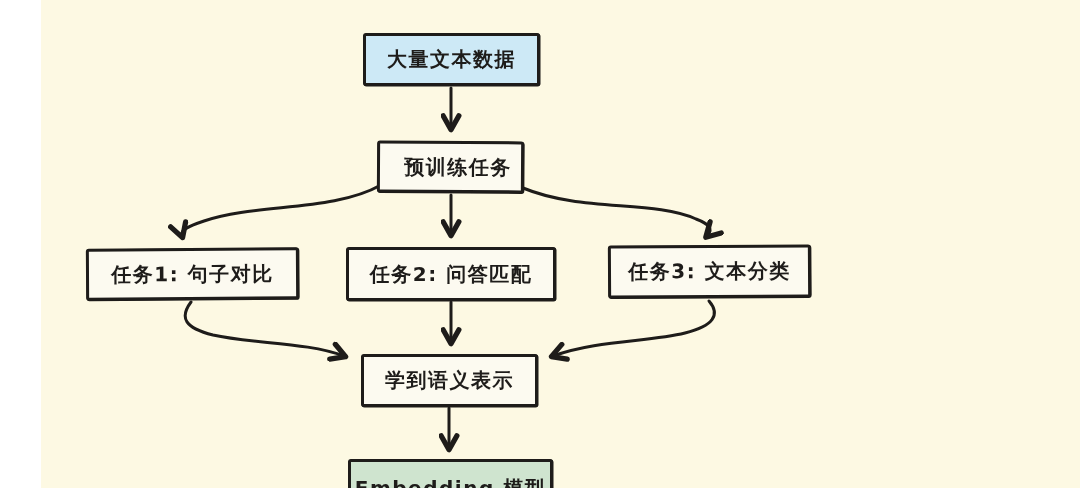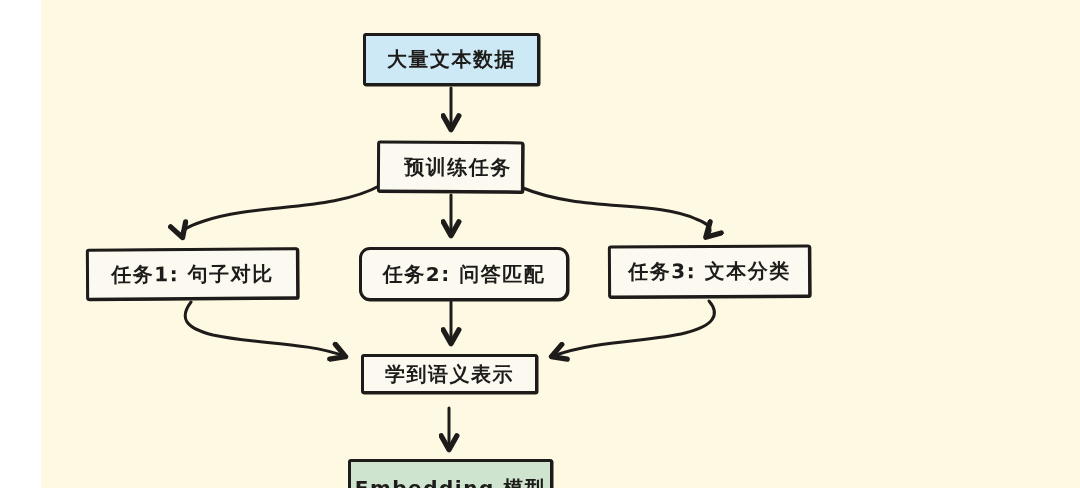--- a/index.html
+++ b/index.html
@@ -74,21 +74,21 @@
 
     <path d="M408,408 L408,448" marker-end="url(#arrow)"></path>
   </svg>
 
   <div class="node" style="left: 322px; top: 33px; width: 177px; height: 53px; background-color: rgb(205, 233, 246);">大量文本数据</div>
 
   <div class="node tilt-r" style="left: 336px; top: 141px; width: 147px; height: 52px; background-color: rgb(252, 250, 240);">预训练任务</div>
 
   <div class="node tilt-l" style="left: 45px; top: 248px; width: 213px; height: 52px; background-color: rgb(252, 250, 240);">任务1: 句子对比</div>
 
-  <div class="node" style="left: 318px; top: 247px; width: 210px; height: 54px; background-color: rgb(252, 250, 240); border-radius: 11px;">任务2: 问答匹配</div>
+  <div class="node" style="left: 305px; top: 247px; width: 210px; height: 54px; background-color: rgb(252, 250, 240);">任务2: 问答匹配</div>
 
   <div class="node tilt-l" style="left: 567px; top: 245px; width: 203px; height: 53px; background-color: rgb(252, 250, 240);">任务3: 文本分类</div>
 
-  <div class="node" style="left: 320px; top: 354px; width: 177px; height: 40px; background-color: rgb(252, 250, 240);">学到语义表示</div>
+  <div class="node" style="left: 320px; top: 354px; width: 177px; height: 53px; background-color: rgb(252, 250, 240);">学到语义表示</div>
 
   <div class="node" style="left: 307px; top: 459px; width: 205px; height: 58px; background-color: rgb(207, 228, 207);">Embedding 模型</div>
 
 </div>
 
 </body></html>

